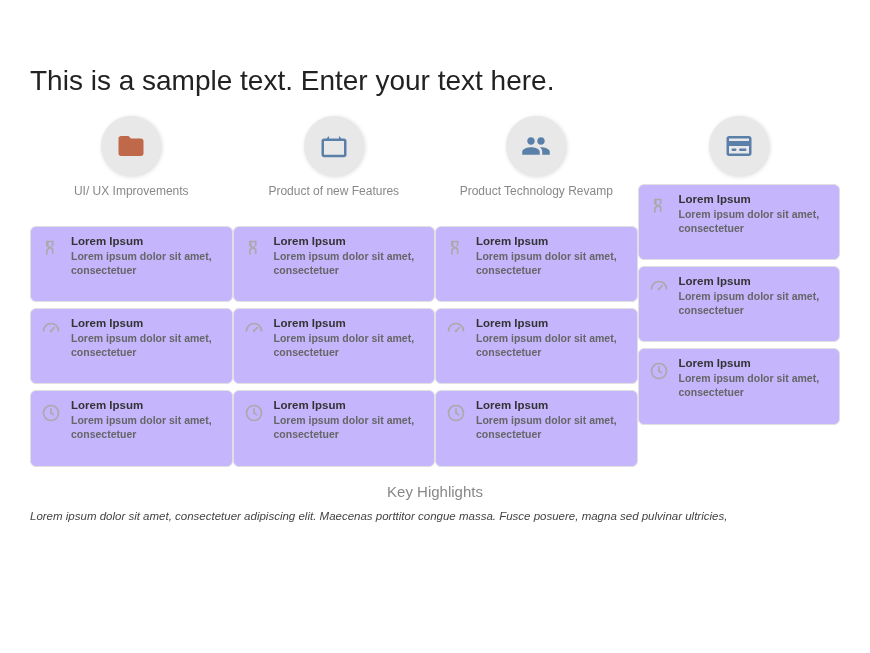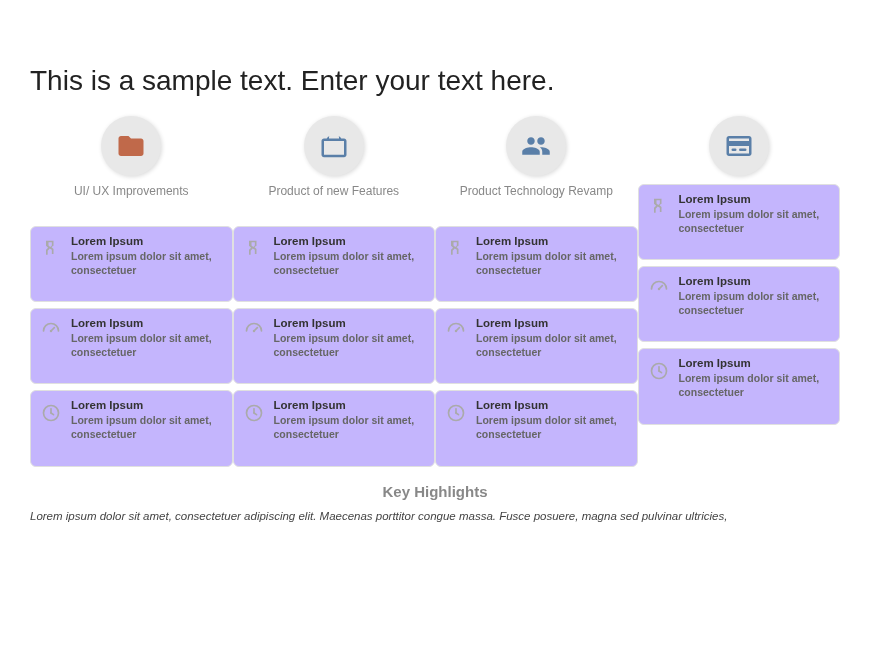--- a/index.html
+++ b/index.html
@@ -121,21 +121,21 @@
 
     
     .highlights-section {
       margin-top: 16px;
       width: 100%;
     }
 
     .highlights-title {
       text-align: center;
       font-size: 15px;
-      font-weight: bold;
+      font-weight: normal;
       color: #888;
       margin-bottom: 8px;
     }
 
     .highlights-text {
       font-size: 11.5px;
       color: #444;
       line-height: 1.5;
       font-style: italic;
     }

